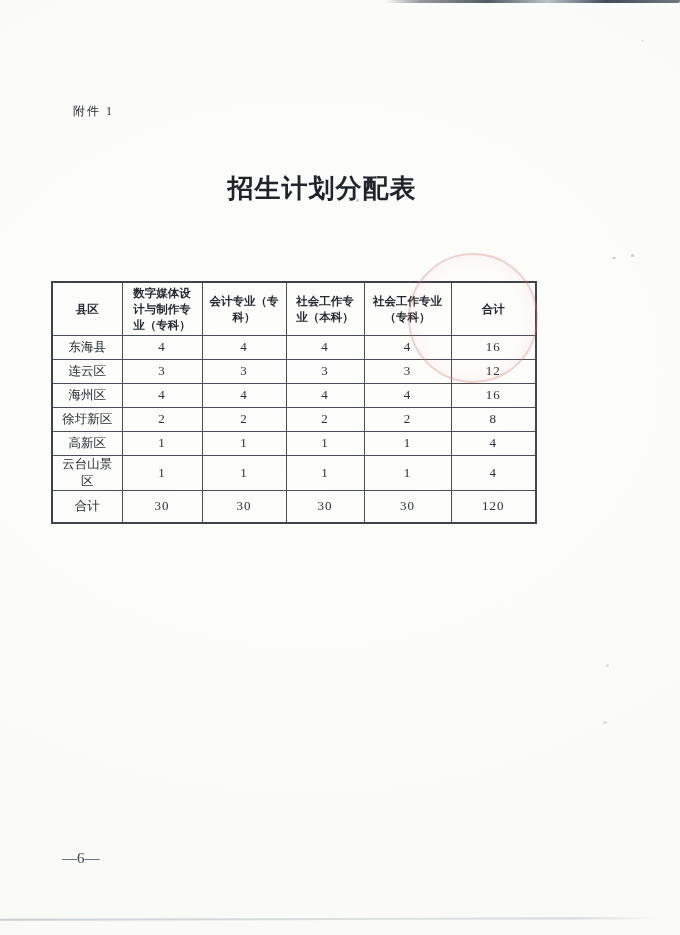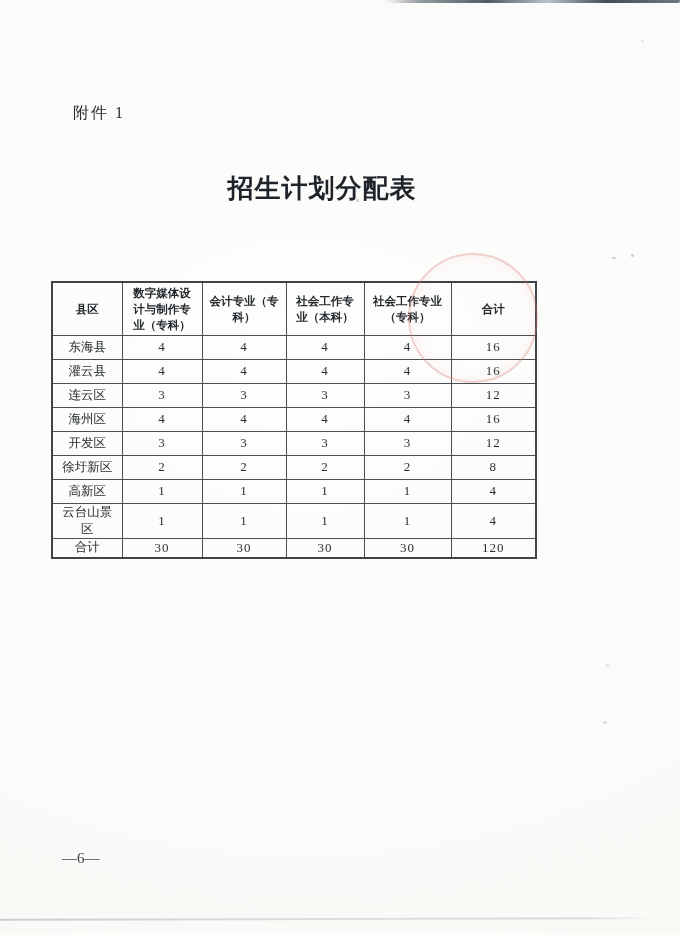--- a/index.html
+++ b/index.html
@@ -17,21 +17,21 @@
   
   .top-edge{
     position:absolute;top:0;left:385px;width:295px;height:3px;
     background:linear-gradient(to right,
       rgba(62,74,86,0) 0%, rgba(62,74,86,0.55) 12%, rgba(40,50,62,0.8) 35%,
       rgba(120,140,155,0.5) 55%, rgba(35,45,58,0.85) 75%, rgba(55,68,80,0.7) 100%);
     border-radius:0 0 2px 2px;
   }
   .attachment{
     position:absolute;top:103px;left:73px;
-    font-size:16px;letter-spacing:2px;color:#2a2f35;
+    font-size:12px;letter-spacing:2px;color:#2a2f35;
     font-family:"Liberation Serif","DejaVu Serif",serif;
   }
   .title{
     position:absolute;top:167px;left:0;width:644px;
     text-align:center;font-weight:700;font-size:26px;line-height:43px;
     letter-spacing:1px;color:#1f242a;
     font-family:"Liberation Serif","DejaVu Serif",serif;
   }
   table.alloc{
     position:absolute;top:281px;left:51px;
@@ -113,50 +113,34 @@
     <tbody>
         <tr>
           <td class="name">东海县</td>
           <td>4</td>
           <td>4</td>
           <td>4</td>
           <td>4</td>
           <td>16</td>
         </tr>
         <tr>
-          <td class="name">灌云县</td>
-          <td>4</td>
-          <td>4</td>
-          <td>4</td>
-          <td>4</td>
-          <td>16</td>
-        </tr>
-        <tr>
           <td class="name">连云区</td>
           <td>3</td>
           <td>3</td>
           <td>3</td>
           <td>3</td>
           <td>12</td>
         </tr>
         <tr>
           <td class="name">海州区</td>
           <td>4</td>
           <td>4</td>
           <td>4</td>
           <td>4</td>
           <td>16</td>
-        </tr>
-        <tr>
-          <td class="name">开发区</td>
-          <td>3</td>
-          <td>3</td>
-          <td>3</td>
-          <td>3</td>
-          <td>12</td>
         </tr>
         <tr>
           <td class="name">徐圩新区</td>
           <td>2</td>
           <td>2</td>
           <td>2</td>
           <td>2</td>
           <td>8</td>
         </tr>
         <tr>

